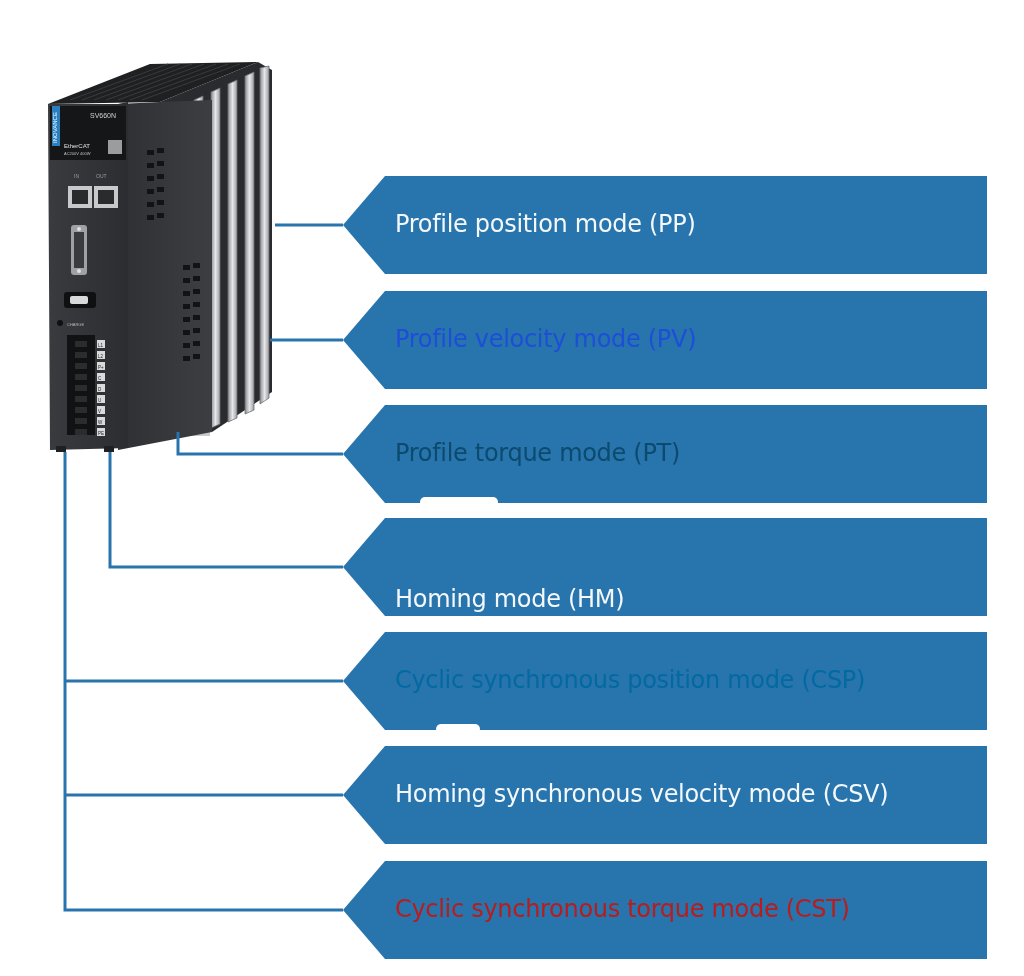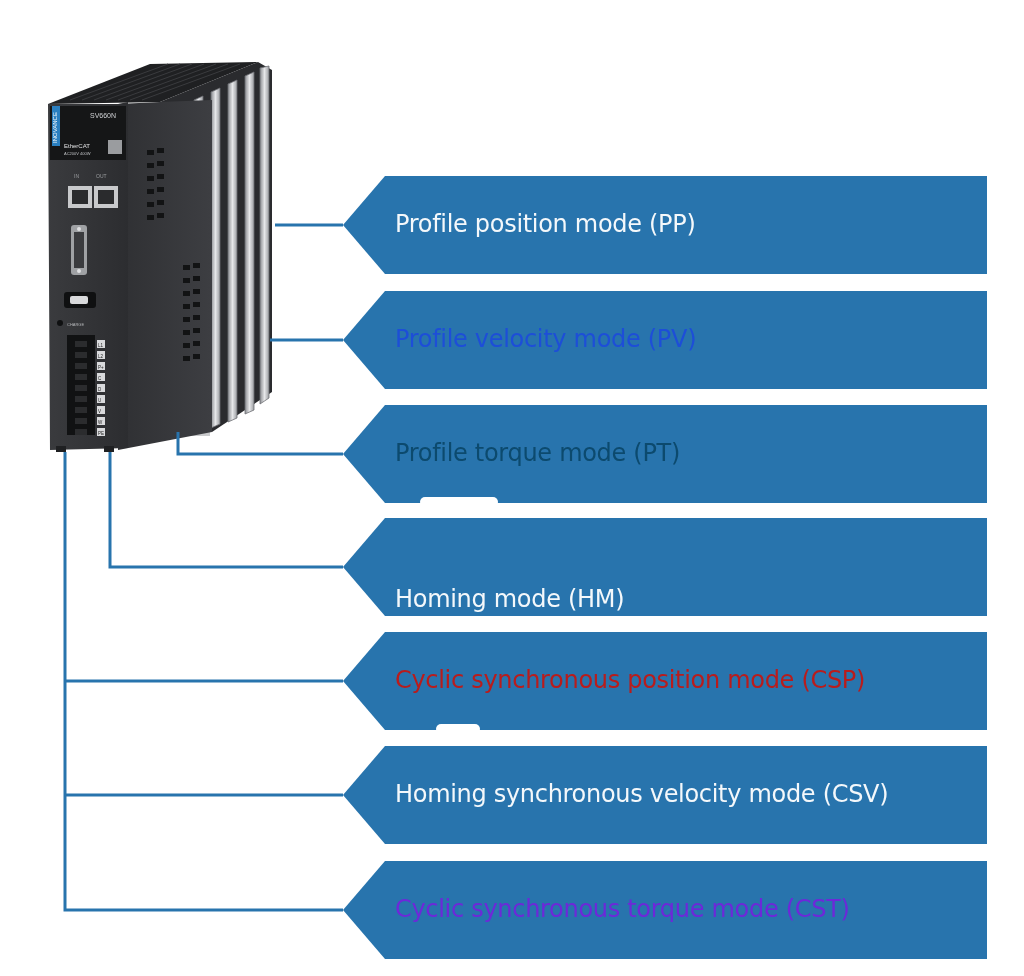--- a/index.html
+++ b/index.html
@@ -181,17 +181,17 @@
         <rect x="420" y="497" width="78" height="10" rx="5" fill="#ffffff"></rect>
         <rect x="436" y="724" width="44" height="10" rx="5" fill="#ffffff"></rect>
       </g>
   </svg>
 
   <div id="banner-labels">
       <div class="banner-label" style="left: 395px; top: 212px; color: rgb(244, 248, 251);">Profile position mode (PP)</div>
       <div class="banner-label" style="left: 395px; top: 327px; color: #1d4ed8;">Profile velocity mode (PV)</div>
       <div class="banner-label" style="left: 395px; top: 441px; color: #0c4a6e;">Profile torque mode (PT)</div>
       <div class="banner-label" style="left: 395px; top: 554px; color: rgb(244, 248, 251); margin-top: 33px;">Homing mode (HM)</div>
-      <div class="banner-label" style="left: 395px; top: 668px; color: #b91c1c;">Cyclic synchronous position mode (CSP)</div>
+      <div class="banner-label" style="left: 395px; top: 668px; color: #0369a1;">Cyclic synchronous position mode (CSP)</div>
       <div class="banner-label" style="left: 395px; top: 782px; color: rgb(244, 248, 251);">Homing synchronous velocity mode (CSV)</div>
-      <div class="banner-label" style="left: 395px; top: 897px; color: #6d28d9;">Cyclic synchronous torque mode (CST)</div>
+      <div class="banner-label" style="left: 395px; top: 897px; color: #b91c1c;">Cyclic synchronous torque mode (CST)</div>
     </div>
 </div>
 
 </body></html>

